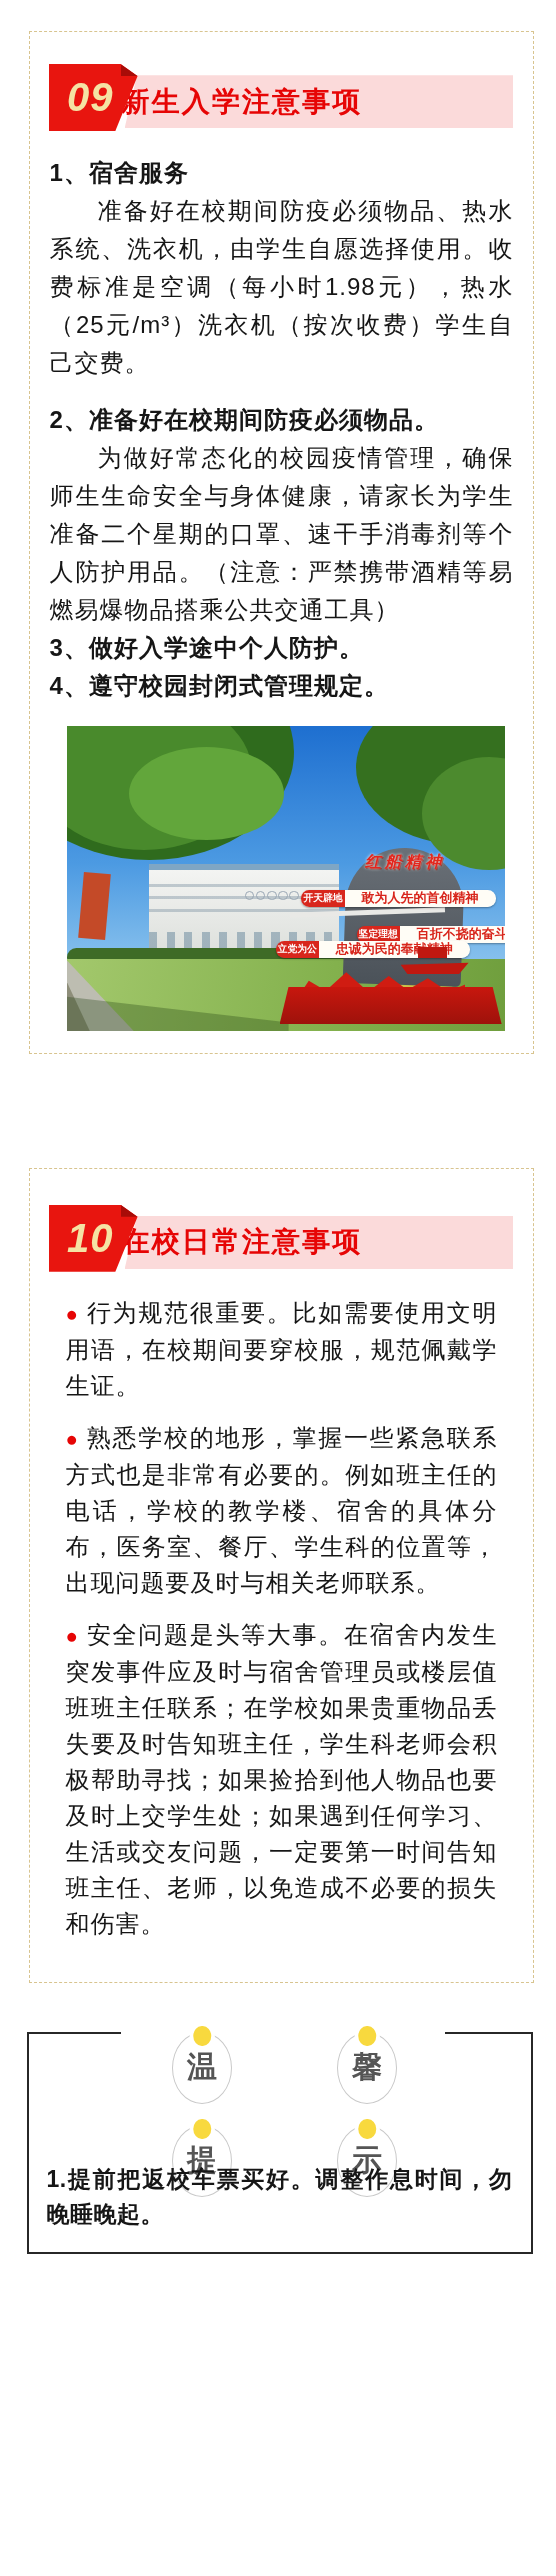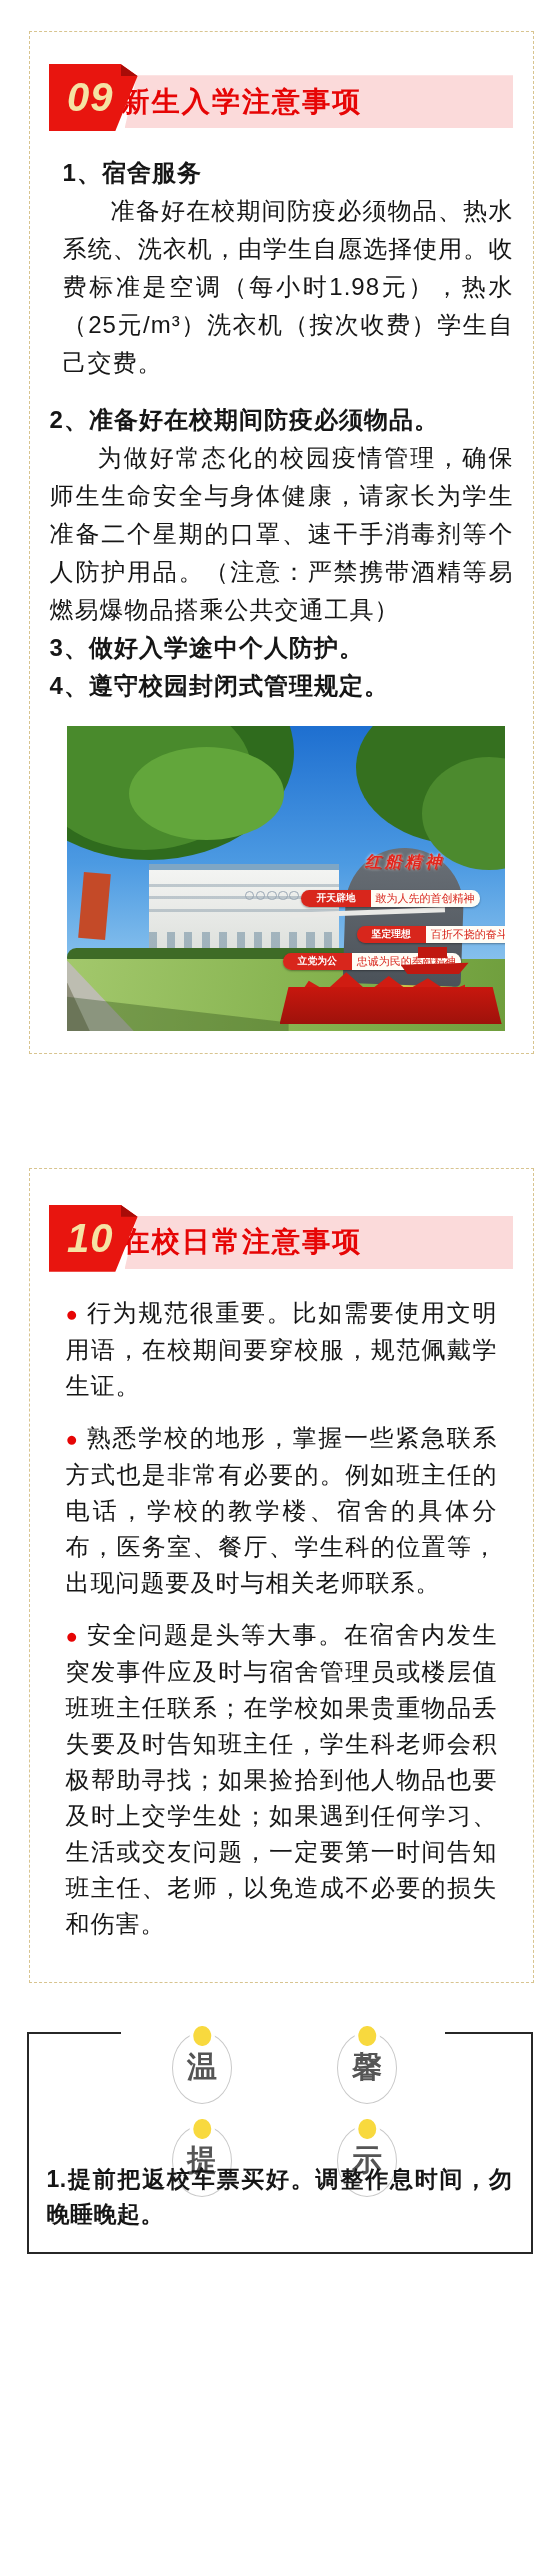--- a/index.html
+++ b/index.html
@@ -19,21 +19,21 @@
              color:#e60505;font-size:28px;font-weight:700;letter-spacing:2.1px;}
   .badge{position:absolute;left:-1px;top:0;width:89px;height:67px;background:#e8150f;
          clip-path:polygon(0 0,81% 0,100% 18%,75% 100%,0 100%);display:flex;align-items:center;}
   .badge::after{content:"";position:absolute;left:81%;top:0;width:19%;height:18%;
                 background:#a80c08;clip-path:polygon(0 0,100% 100%,0 100%);}
   .badge .num{margin-left:18.5px;font-size:40px;font-weight:700;font-style:italic;color:#f5e3a4;letter-spacing:1px;}
 
   
   .item h3{margin:0;font-size:24px;line-height:38px;font-weight:700;letter-spacing:1px;}
   .item p{margin:0;font-size:24px;line-height:38px;text-align:justify;text-indent:2em;letter-spacing:1px;}
-  .item.gap-after{margin-bottom:18.5px;margin-left:13px;}
+  .item.gap-after{margin-bottom:18.5px;}
 
   
   .photo{position:relative;width:438px;height:305px;margin:21.6px 0 0 17px;overflow:hidden;background:#2273cf;}
   .p-sky{position:absolute;inset:0;background:linear-gradient(180deg,#1e6fd0 0%,#4c9ae2 45%,#8cc4ee 80%);}
   .p-blob{position:absolute;border-radius:50%;}
   .p-building{position:absolute;left:82px;top:138px;width:190px;height:95px;
               background:linear-gradient(180deg,#f3f4f2 0%,#daddd9 100%);border-top:6.2px solid #7fa6c4;}
   .p-building .floors{position:absolute;left:0;right:0;top:14.4px;height:36px;
        background:repeating-linear-gradient(180deg,rgba(130,150,165,.45) 0 3.1px,transparent 3.1px 12.4px);}
   .p-building .windows{position:absolute;left:0;right:0;bottom:0;height:33px;
@@ -51,25 +51,25 @@
   .p-banner{position:absolute;left:14.4px;top:147px;width:27px;height:66px;background:#c44a28;transform:rotate(5deg);}
   .monument{position:absolute;left:242px;top:103px;width:185px;height:185px;}
   .arch{position:absolute;left:36px;top:18.5px;width:118px;height:137px;border-radius:59px 59px 5.2px 5.2px;
         background:linear-gradient(180deg,#6a7077,#4b5259);transform:rotate(2deg);}
   .arch-rail{position:absolute;left:-18.5px;top:81px;width:155px;height:4.6px;background:#e9e9e6;transform:rotate(-2deg);}
   .sign-title{position:absolute;left:40px;top:23px;width:113px;text-align:center;color:#e3261d;
         font-size:16px;font-weight:700;font-style:italic;letter-spacing:4.1px;
         text-shadow:0 0 3.1px #fff,1px 1px 0 #7c2018;}
   .pill{position:absolute;display:flex;height:16.5px;border-radius:8.2px;overflow:hidden;
         box-shadow:0 1px 2.1px rgba(0,0,0,.35);white-space:nowrap;}
-  .pill .lab{background:#d8261c;color:#fff;font-size:9.8px;line-height:16.5px;padding:0 15px;font-weight:700;}
-  .pill .txt{background:#fffdf6;color:#d8261c;font-size:11px;line-height:16.5px;padding:0 5px;font-weight:400;}
+  .pill .lab{background:#d8261c;color:#fff;font-size:9.8px;line-height:16.5px;padding:0 2px;font-weight:700;}
+  .pill .txt{background:#fffdf6;color:#d8261c;font-size:13px;line-height:16.5px;padding:0 17px;font-weight:700;}
   .pill.p1{top:61px;left:-7.2px;}
   .pill.p2{top:97px;left:48px;}
-  .pill.p3{top:124px;left:-33px;margin-left:7px;}
+  .pill.p3{top:112px;left:-33px;}
   .mountains{position:absolute;left:-13.4px;top:135px;width:170px;height:37px;background:#d01c12;
         clip-path:polygon(0 100%,8% 45%,18% 72%,30% 22%,43% 75%,55% 32%,66% 70%,78% 38%,90% 75%,100% 55%,100% 100%);}
   .boat{position:absolute;left:92px;top:115px;width:68px;height:30px;}
   .boat .hull{position:absolute;left:0;bottom:0;width:100%;height:13.4px;background:#c01810;
         clip-path:polygon(0 30%,100% 15%,86% 100%,10% 100%);}
   .boat .cabin{position:absolute;left:17.5px;top:3.1px;width:29px;height:11.3px;background:#c01810;}
   .m-base{position:absolute;left:-29px;top:158px;width:222px;height:37px;
         background:linear-gradient(180deg,#c8170e,#9e120b);clip-path:polygon(4% 0,96% 0,100% 100%,0 100%);}
   .p-bush{position:absolute;left:324px;top:251px;width:62px;height:23px;border-radius:50%;background:#d9c54a;opacity:.85;}
 

